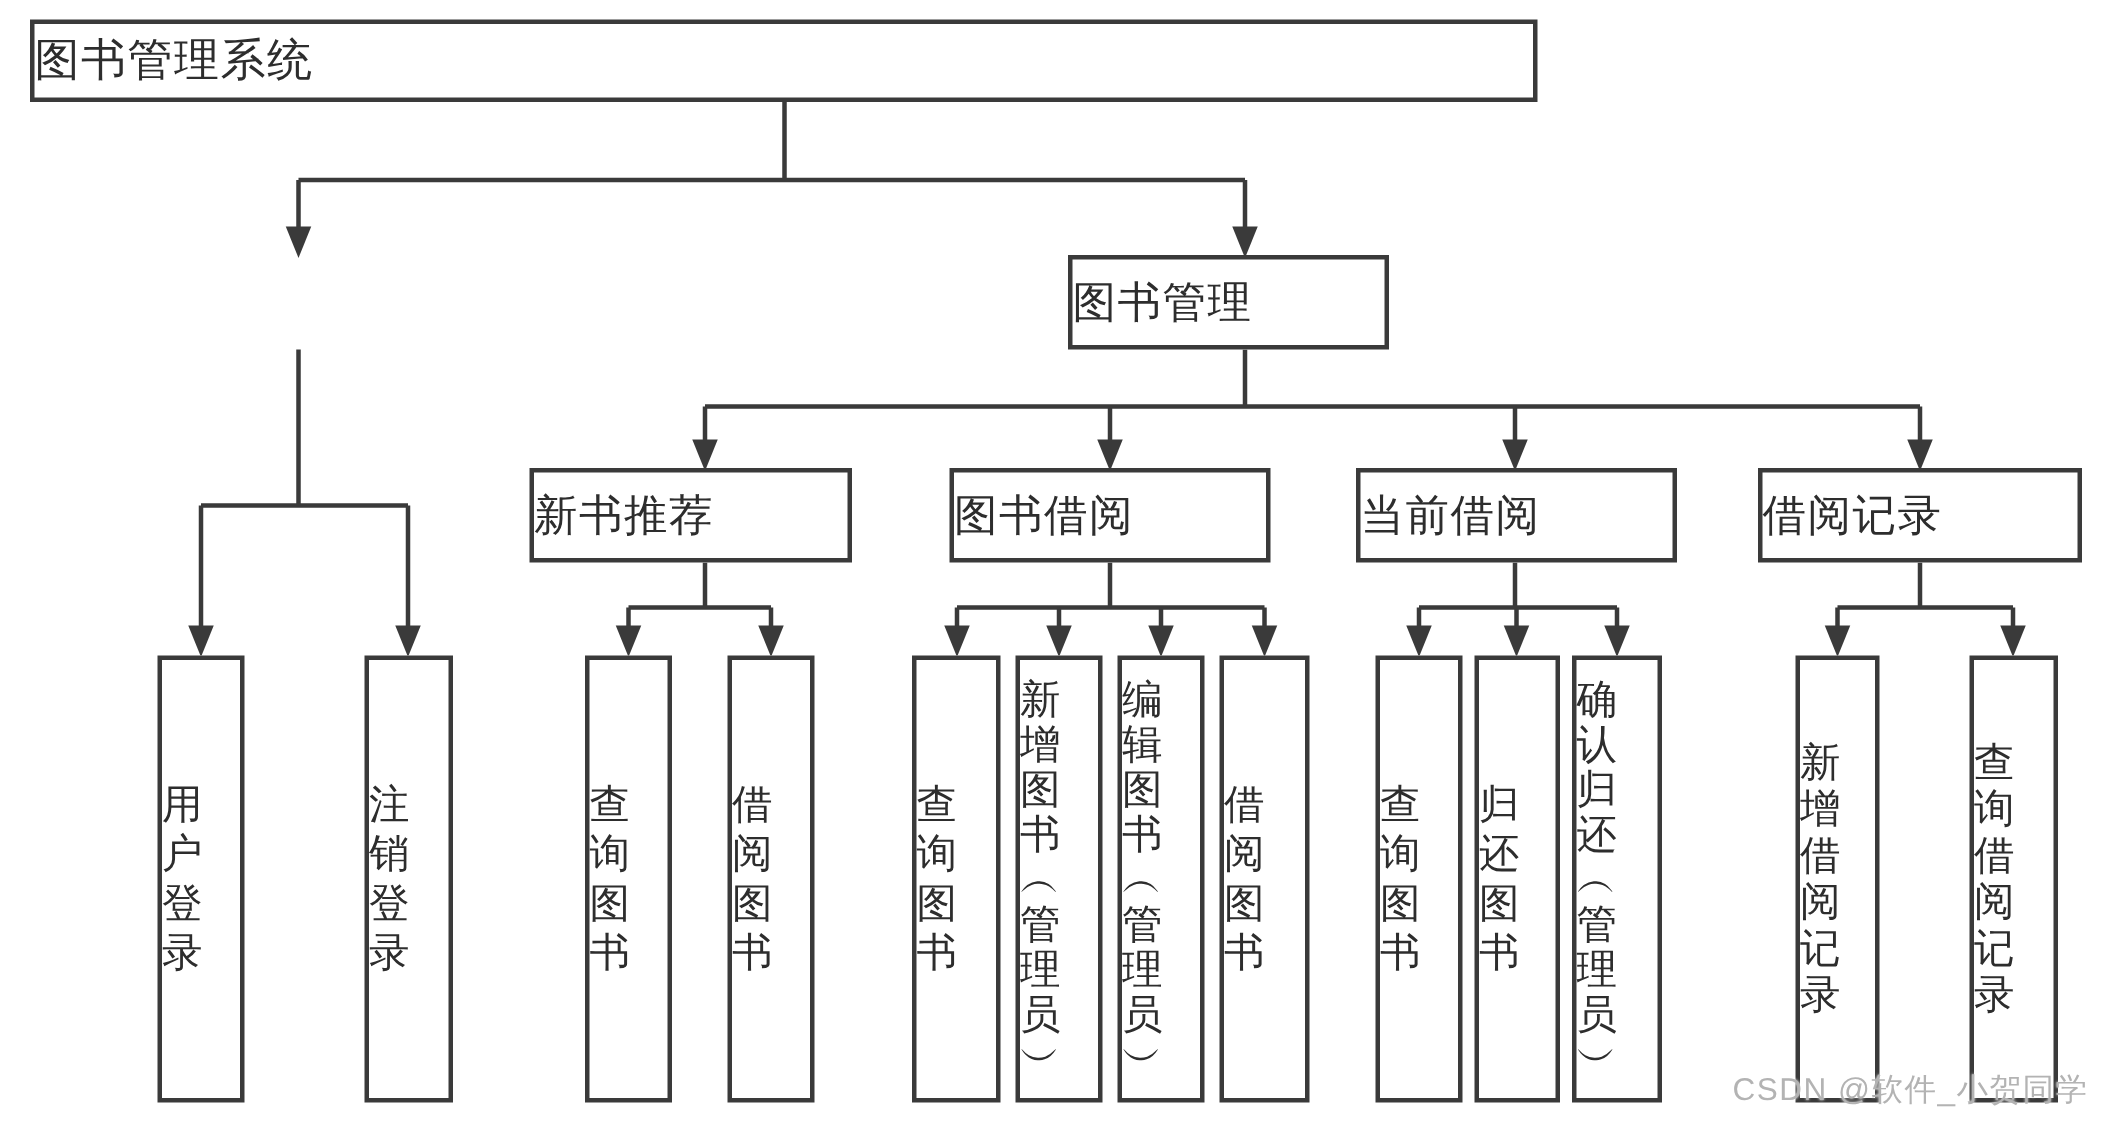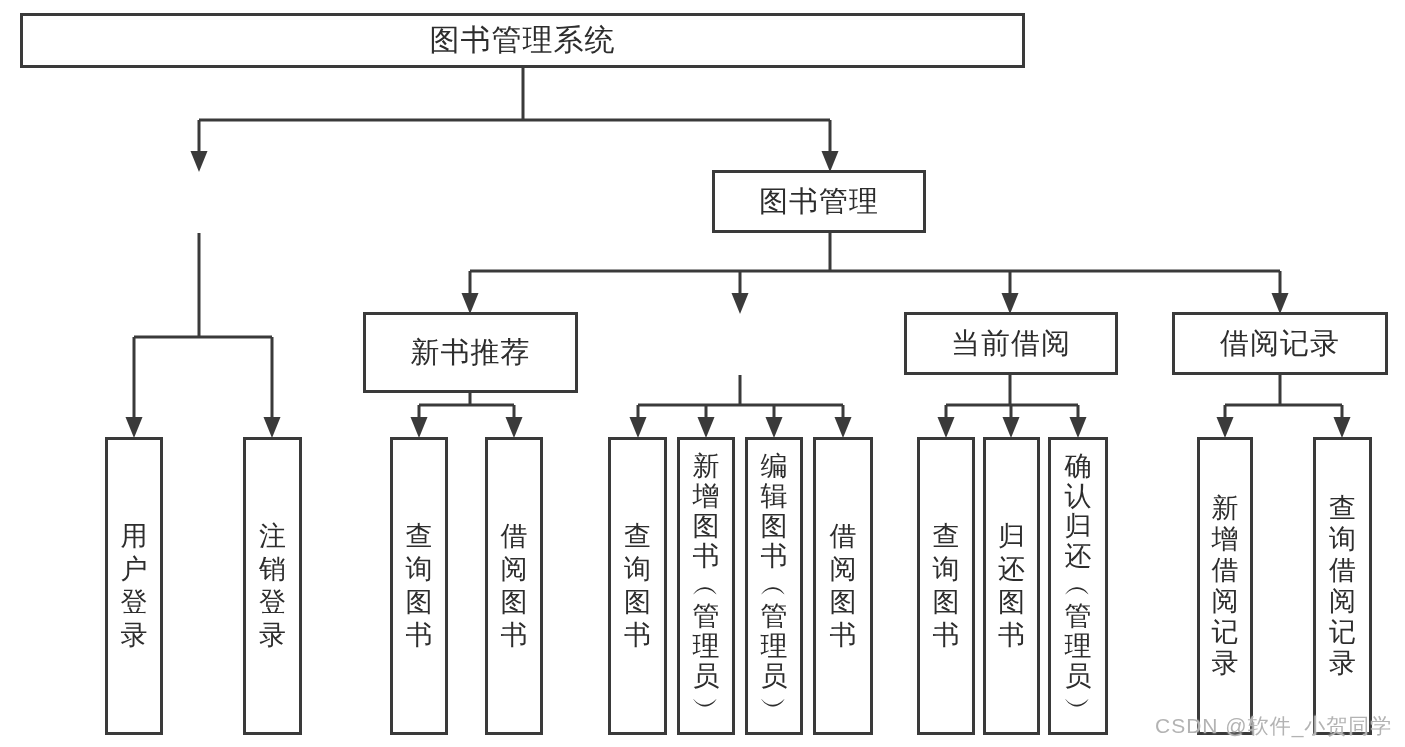--- a/index.html
+++ b/index.html
@@ -18,21 +18,21 @@
   }
   #edges{position:absolute;left:0;top:0;}
   #edges path{stroke:var(--line-color);stroke-width:3;fill:none;}
   #edges polygon{fill:var(--line-color);stroke:none;}
   .node{
     position:absolute;
     box-sizing:border-box;
     border:3px solid var(--line-color);
     background:var(--bg);
     color:var(--text-color);
-    display:flex;align-items:center;justify-content:center;
+    display:flex;align-items:center;justify-content:flex-start;
   }
   .node.h{font-size:29px;letter-spacing:1px;}
   .node.root{font-size:30px;}
   .node.v{font-size:27px;}
   .node.v span{white-space:pre-line;text-align:center;display:block;}
   .watermark{
     position:absolute;
     color:var(--wm-color);
     font-size:21px;
     letter-spacing:1px;
@@ -68,22 +68,25 @@
     </svg>
 
   <div class="node h root" style="left:20px;top:13px;width:1005px;height:55px">
     <span>图书管理系统</span>
   </div>
 
   <div class="node h" style="left:712px;top:170px;width:214px;height:63px">
     <span>图书管理</span>
   </div>
 
-  <div class="node h" style="left:363px;top:312px;width:215px;height:81px">
+  <div class="node h" style="left:353px;top:312px;width:215px;height:63px">
     <span>新书推荐</span>
+  </div>
+  <div class="node h" style="left:633px;top:312px;width:214px;height:63px">
+    <span>图书借阅</span>
   </div>
   <div class="node h" style="left:904px;top:312px;width:214px;height:63px">
     <span>当前借阅</span>
   </div>
   <div class="node h" style="left:1172px;top:312px;width:216px;height:63px">
     <span>借阅记录</span>
   </div>
 
   <div class="node v" style="left:105px;top:437px;width:58px;height:298px">
     <span style="line-height: 33px;">用

